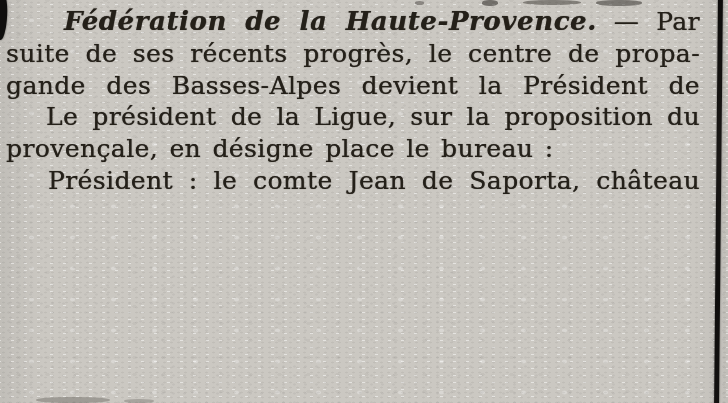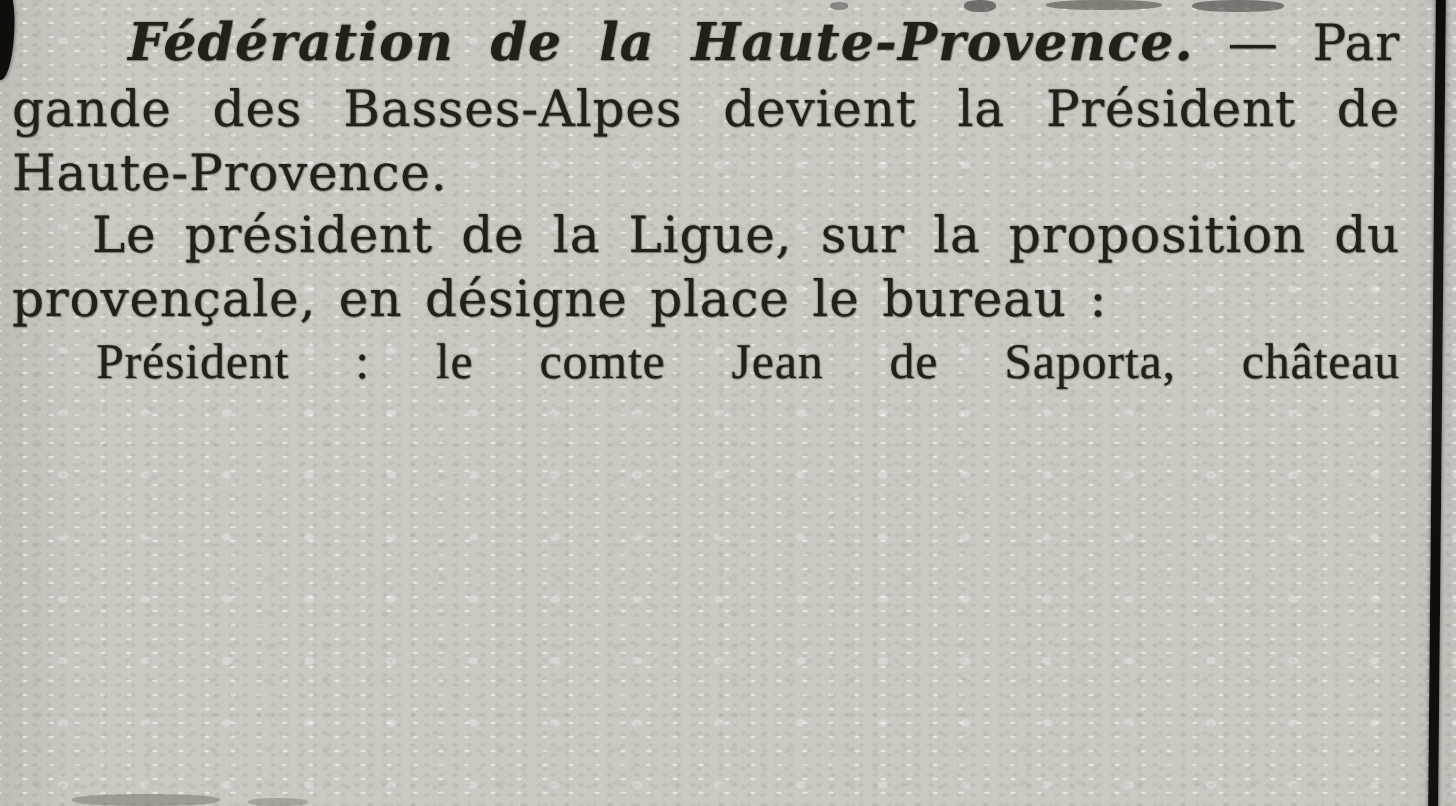--- a/index.html
+++ b/index.html
@@ -87,25 +87,25 @@
   #smudge-bottom-b { left: 124px; top: 399px; width: 30px; height: 4px; opacity: 0.22; }
 </style>
 </head>
 <body>
 
 <div id="clipping">
 
   <div id="article">
 
   <div class="line fill" style="text-indent: 58px;"><span class="seg-heading">Fédération de la Haute-Provence.</span> <span class="seg-body">— Par</span></div>
+      <div class="line fill"><span class="seg-body">suite de ses récents progrès, le centre de propa-</span></div>
       <div class="line fill"><span class="seg-body">gande des Basses-Alpes devient la Président de</span></div>
-      <div class="line"><span class="seg-body">Haute-Provence.</span></div>
       <div class="line fill" style="text-indent: 40px;"><span class="seg-body">Le président de la Ligue, sur la proposition du</span></div>
       <div class="line"><span class="seg-body">provençale, en désigne place le bureau :</span></div>
-      <div class="line fill" style="text-indent: 42px; font-family: Liberation Serif, serif;"><span class="seg-body">Président : le comte Jean de Saporta, château</span></div>
+      <div class="line fill" style="text-indent: 42px;"><span class="seg-body">Président : le comte Jean de Saporta, château</span></div>
     </div>
 
   <div id="column-rule"></div>
   <div id="corner-mark"></div>
 
   <div class="smudge" id="smudge-top-a"></div>
   <div class="smudge" id="smudge-top-b"></div>
   <div class="smudge" id="smudge-top-c"></div>
   <div class="smudge" id="smudge-top-d"></div>
   <div class="smudge" id="smudge-bottom-a"></div>

